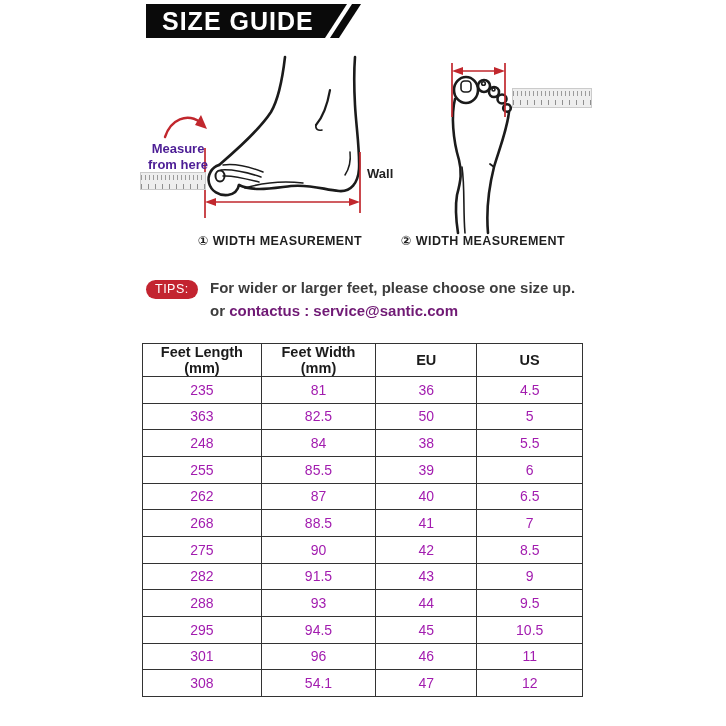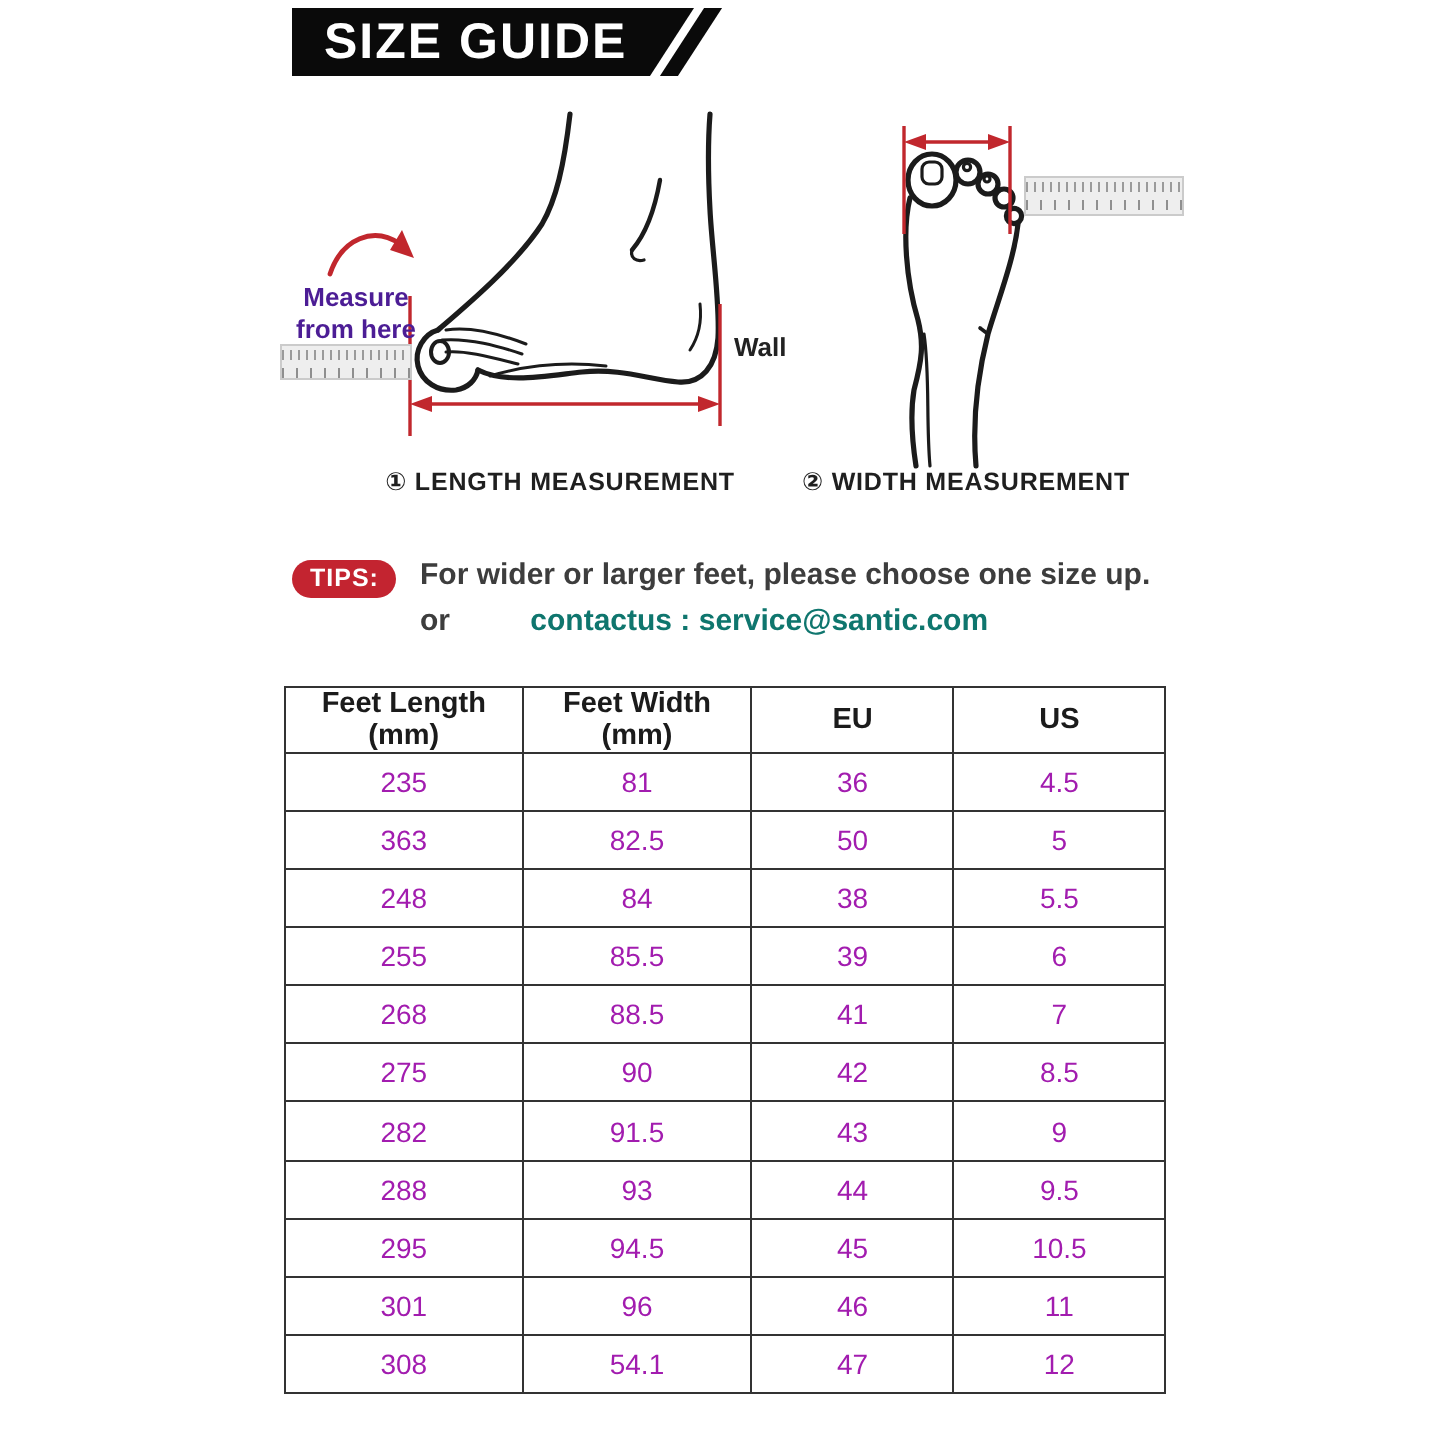--- a/index.html
+++ b/index.html
@@ -45,26 +45,26 @@
       repeating-linear-gradient(90deg,#8f8f8f 0 1px,transparent 1px 7px);
     background-size:100% 5px,100% 5px;
     background-position:0 2px,0 11px;
     background-repeat:no-repeat,no-repeat;
   }
   .ruler-left{left:140px;top:172px;width:66px;height:18px;}
   .ruler-right{left:512px;top:88px;width:80px;height:20px;}
 
   
   .tips-badge{
-    left:146px;top:280px;background:#c32430;color:#ffffff;font-weight:bold;font-size:12.5px;
+    left:146px;top:280px;background:#c32430;color:#ffffff;font-weight:normal;font-size:12.5px;
     padding:2px 9px 3px 9px;border-radius:10px;letter-spacing:0.5px;
   }
   .tips-line1{left:210px;top:279px;font-size:15px;font-weight:bold;color:#3d3d3d;white-space:nowrap;}
   .tips-line2{left:210px;top:302px;font-size:15px;font-weight:bold;color:#3d3d3d;white-space:nowrap;}
-  .tips-contact{color:#0f766e;margin-left:36px;}
+  .tips-contact{color:#701a75;}
 
   
   .size-table{
     position:absolute;left:142px;top:343px;width:441px;height:354px;
     border-collapse:collapse;table-layout:fixed;padding-left:32px;
   }
   .size-table th,.size-table td{
     border:1.5px solid #333333;text-align:center;vertical-align:middle;
     font-size:14px;color:#a21caf;padding:0;
   }
@@ -140,21 +140,21 @@
       <polygon points="27,16 38,12 38,20"></polygon>
       <polygon points="80,16 69,12 69,20"></polygon>
     </g>
   </svg>
 
   <div class="ruler ruler-left"></div>
   <div class="ruler ruler-right"></div>
 
   <div class="abs measure-label">Measure from here</div>
   <div class="abs wall-label">Wall</div>
-  <div class="abs caption caption-length">① LENGTH MEASUREMENT</div>
+  <div class="abs caption caption-length">① WIDTH MEASUREMENT</div>
   <div class="abs caption caption-width">② WIDTH MEASUREMENT</div>
 
   <div class="abs tips-badge">TIPS:</div>
   <div class="abs tips-line1">For wider or larger feet, please choose one size up.</div>
   <div class="abs tips-line2"><span>or </span><span class="tips-contact">contactus : service@santic.com</span></div>
 
   <table class="size-table">
     <colgroup>
       <col class="col1">
         <col class="col2">
@@ -188,20 +188,26 @@
           <td>38</td>
           <td>5.5</td>
         </tr>
         <tr>
           <td>255</td>
           <td>85.5</td>
           <td>39</td>
           <td>6</td>
         </tr>
         <tr>
+          <td>262</td>
+          <td>87</td>
+          <td>40</td>
+          <td>6.5</td>
+        </tr>
+        <tr>
           <td>268</td>
           <td>88.5</td>
           <td>41</td>
           <td>7</td>
         </tr>
         <tr>
           <td>275</td>
           <td>90</td>
           <td>42</td>
           <td>8.5</td>

